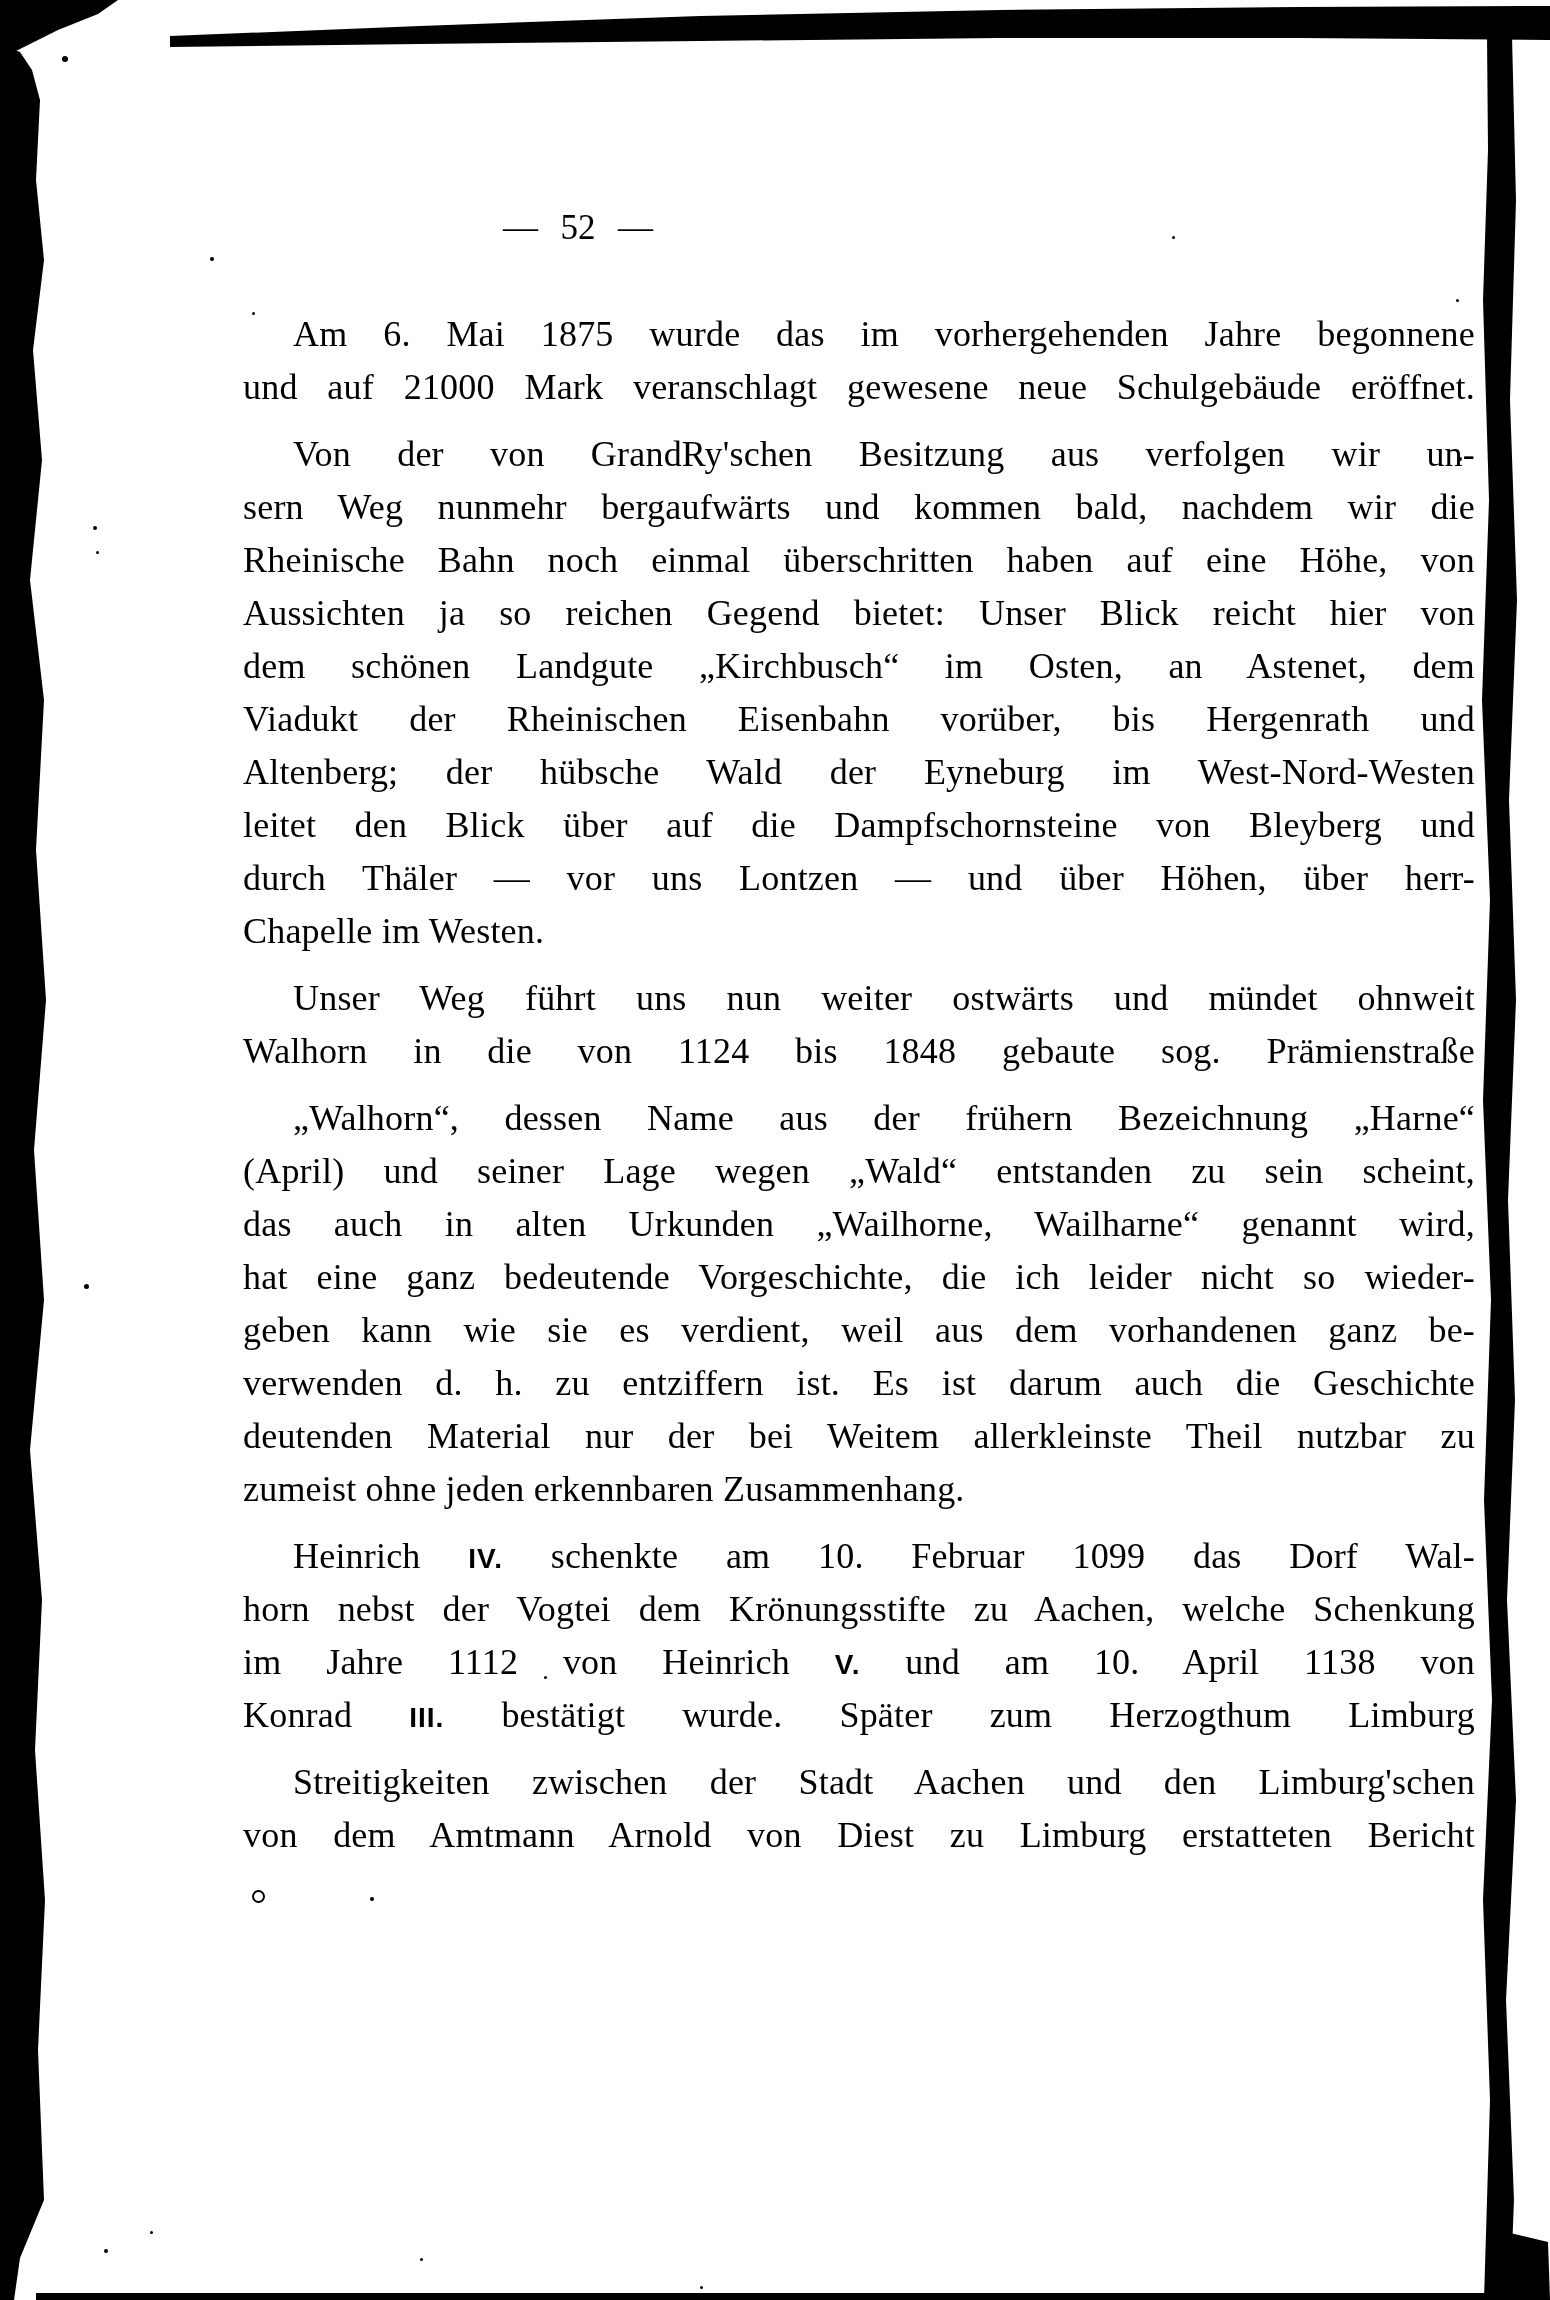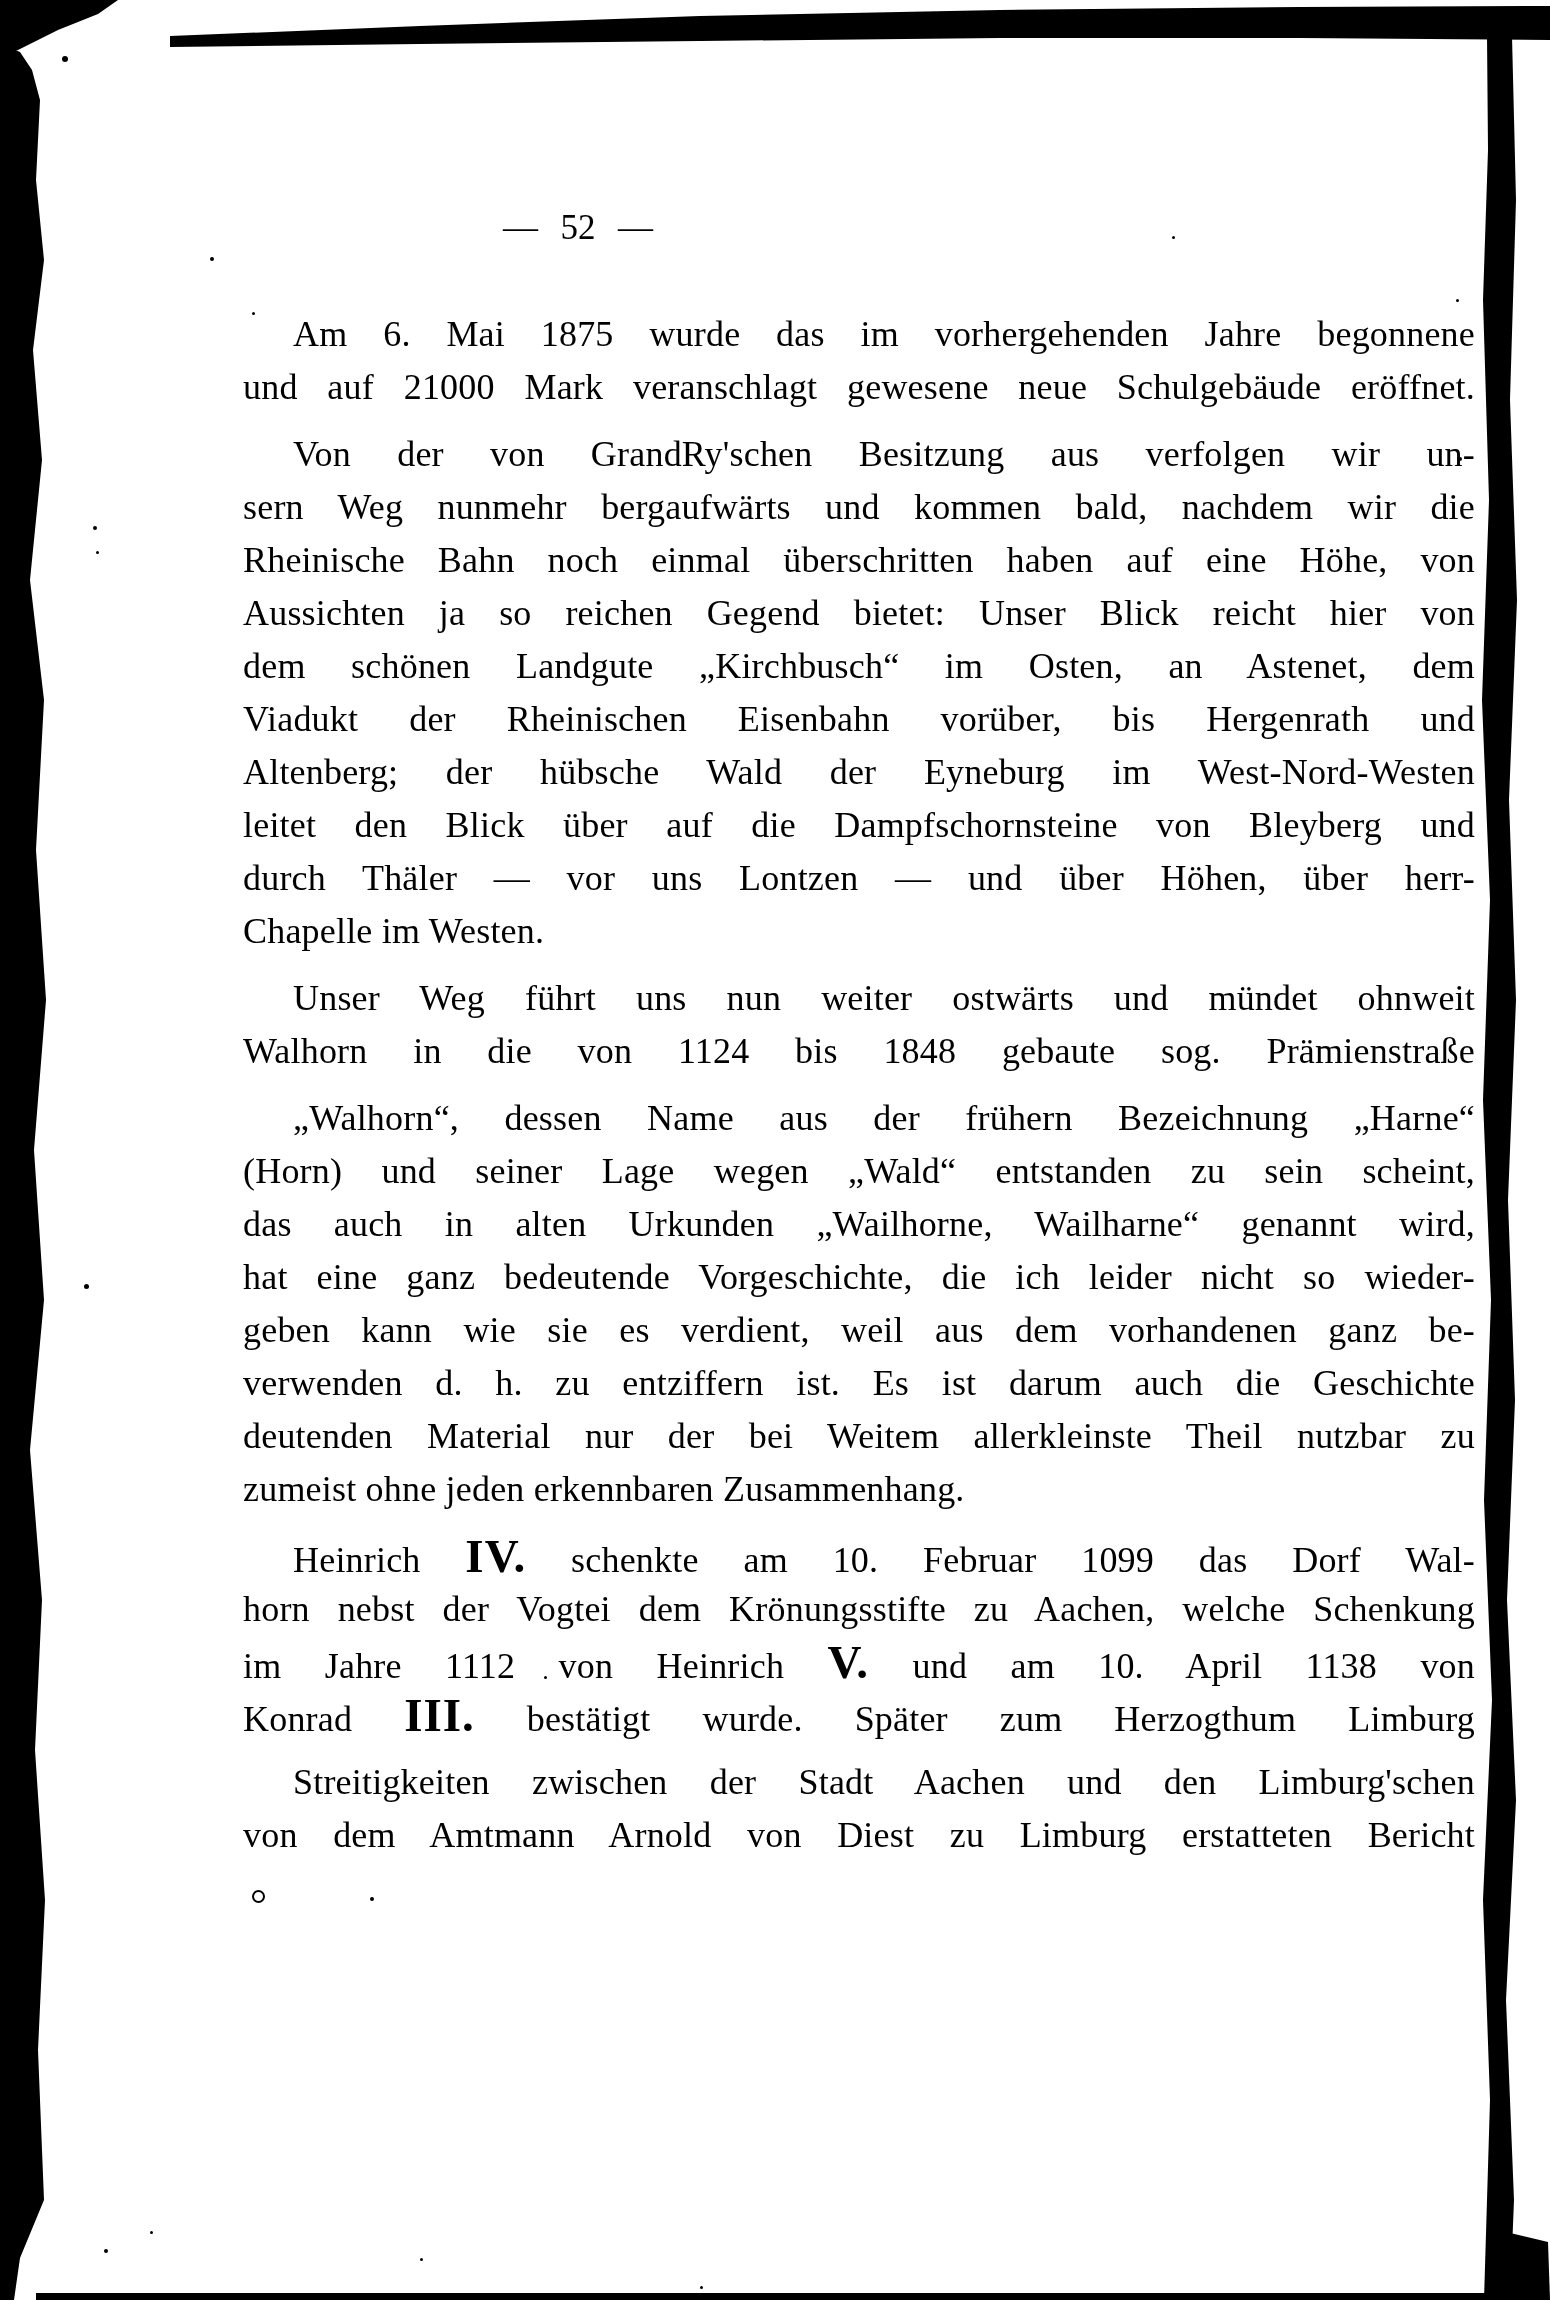--- a/index.html
+++ b/index.html
@@ -21,21 +21,21 @@
   .textblock{position:absolute;left:243px;top:308px;width:1232px;z-index:2;}
   .paragraph{margin:0 0 14px 0;}
   .line{
     height:53px;line-height:53px;font-size:36px;
     text-align:justify;text-align-last:justify;
     overflow:hidden;white-space:nowrap;letter-spacing:0.2px;
   }
   .line{white-space:normal;}
   .line.last{text-align:left;text-align-last:left;}
   .line.indent{padding-left:50px;}
-  .roman{font-family:Liberation Serif, serif;font-weight:bold;font-size:47px;letter-spacing:1px;}
+  .roman{font-family:Liberation Sans, sans-serif;font-weight:bold;font-size:28px;letter-spacing:1px;}
   
   .speck{position:absolute;background:#000;border-radius:50%;z-index:2;}
   .ring{position:absolute;border:2px solid #000;border-radius:50%;z-index:2;background:transparent;}
 </style>
 </head>
 <body>
 
 <svg class="artifact-svg" viewBox="0 0 1550 2300" xmlns="http://www.w3.org/2000/svg">
   <polygon fill="#000" points="0,0 118,0 98,14 58,30 34,42 18,50 0,58"></polygon>
   <polygon fill="#000" points="170,36 420,26 700,16 1000,10 1300,7 1550,6 1550,40 1300,38 1000,38 700,41 420,44 170,47"></polygon>
@@ -67,21 +67,21 @@
       <div class="line"><span>leitet den Blick über auf die Dampfschornsteine von Bleyberg und</span></div>
       <div class="line"><span>durch Thäler — vor uns Lontzen — und über Höhen, über herr-</span></div>
       <div class="line last"><span>Chapelle im Westen.</span></div>
     </div>
     <div class="paragraph">
       <div class="line indent"><span>Unser Weg führt uns nun weiter ostwärts und mündet ohnweit</span></div>
       <div class="line"><span>Walhorn in die von 1124 bis 1848 gebaute sog. Prämienstraße</span></div>
     </div>
     <div class="paragraph">
       <div class="line indent"><span>„Walhorn“, dessen Name aus der frühern Bezeichnung „Harne“</span></div>
-      <div class="line"><span>(Horn) und seiner Lage wegen „Wald“ entstanden zu sein scheint,</span></div>
+      <div class="line"><span>(April) und seiner Lage wegen „Wald“ entstanden zu sein scheint,</span></div>
       <div class="line"><span>das auch in alten Urkunden „Wailhorne, Wailharne“ genannt wird,</span></div>
       <div class="line"><span>hat eine ganz bedeutende Vorgeschichte, die ich leider nicht so wieder-</span></div>
       <div class="line"><span>geben kann wie sie es verdient, weil aus dem vorhandenen ganz be-</span></div>
       <div class="line"><span>verwenden d. h. zu entziffern ist. Es ist darum auch die Geschichte</span></div>
       <div class="line"><span>deutenden Material nur der bei Weitem allerkleinste Theil nutzbar zu</span></div>
       <div class="line last"><span>zumeist ohne jeden erkennbaren Zusammenhang.</span></div>
     </div>
     <div class="paragraph">
       <div class="line indent"><span>Heinrich </span><span class="roman">IV.</span><span> schenkte am 10. Februar 1099 das Dorf Wal-</span></div>
       <div class="line"><span>horn nebst der Vogtei dem Krönungsstifte zu Aachen, welche Schenkung</span></div>

